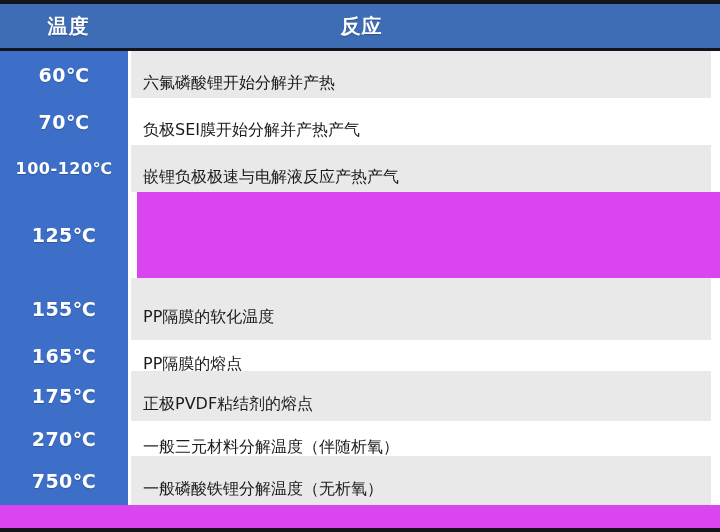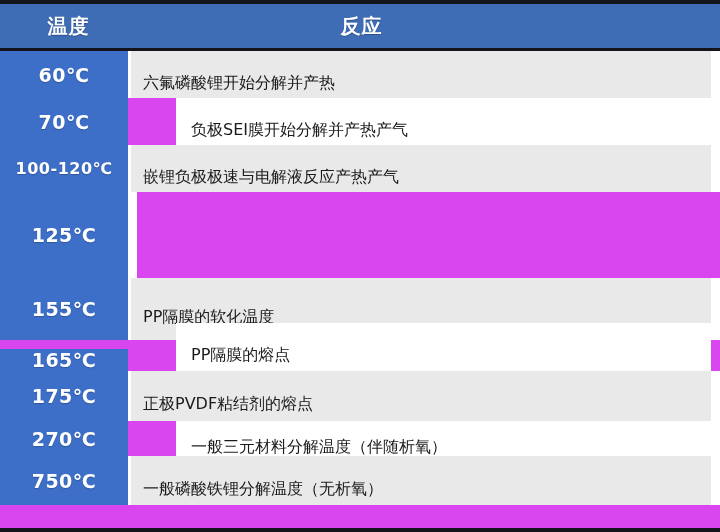--- a/index.html
+++ b/index.html
@@ -98,35 +98,35 @@
     display: flex;
     align-items: center;
     color: #1b1b1b;
     font-size: 16px;
     line-height: 1.5;
     padding: 20px 14px 4px 12px;
     border-left: 3px solid #ffffff;
     box-sizing: border-box;
   }
   .row.alt .cell-reaction { background: #e9e9e9; }
-  .row.plain .cell-reaction { background: #ffffff; margin-left: 48px; }
+  .row.plain .cell-reaction { background: #ffffff; }
 
   
   .gutter {
     width: 9px;
     flex: 0 0 9px;
     background: #ffffff;
   }
 
   .r1 { height: 47px; }
   .r2 { height: 47px; }
   .r3 { height: 47px; }
   .r4 { height: 86px; }
   .r5 { height: 62px; }
-  .r6 { height: 31px; align-items: flex-end; }
+  .r6 { height: 31px; }
   .r7 { height: 50px; }
   .r8 { height: 35px; }
   .r9 { height: 49px; }
 </style>
 </head>
 <body>
 
 <div id="page">
 
   <div class="edge-strip top"></div>

